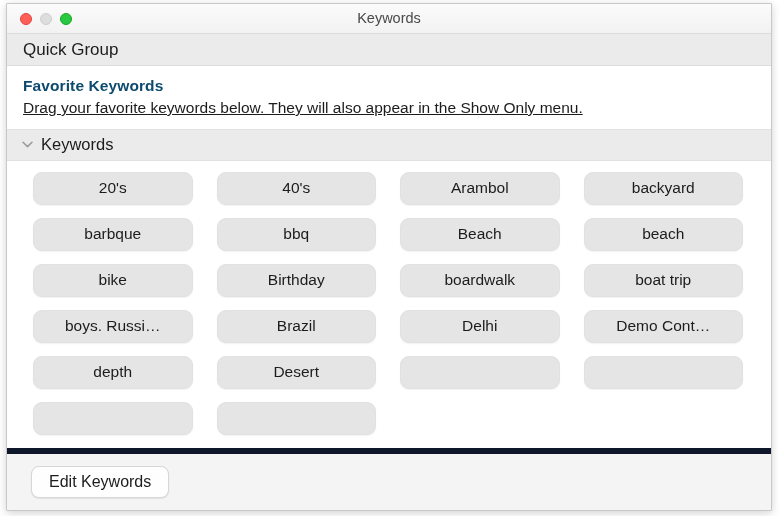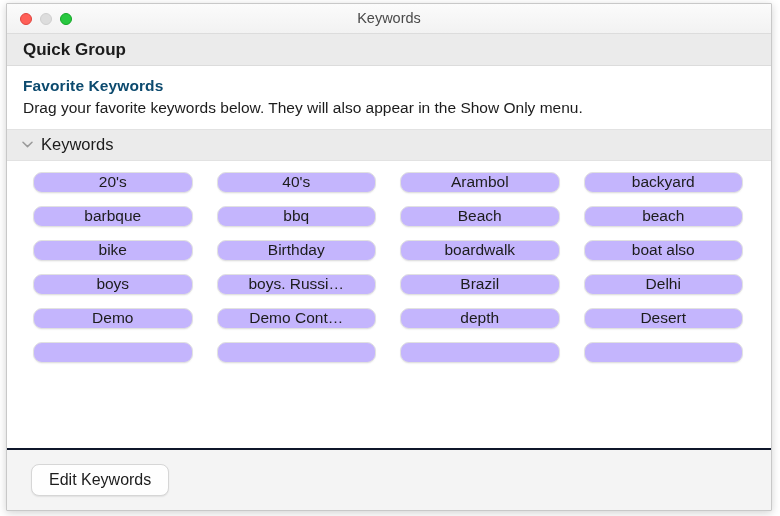--- a/index.html
+++ b/index.html
@@ -74,41 +74,42 @@
     background: #ebebeb;
     border-bottom: 1px solid #dcdcdc;
     display: flex;
     align-items: center;
     padding-left: 16px;
     box-sizing: border-box;
   }
   .quickgroup-label {
     font-size: 17px;
     color: #1c1c1c;
-    font-weight: 700;
+    font-weight: 400;
   }
 
   
   .fav-block {
     background: #ffffff;
     padding: 11px 16px 10px 16px;
     box-sizing: border-box;
   }
   .fav-title {
     font-size: 15.5px;
     font-weight: bold;
     color: #0c4a6e;
     margin-bottom: 3px;
     letter-spacing: 0.1px;
   }
   .fav-desc {
     font-size: 15.5px;
     color: #1c1c1c;
     line-height: 1.35;
     max-width: 690px;
+    text-decoration: underline;
   }
 
   
   .section-header {
     height: 32px;
     min-height: 32px;
     background: #ebebeb;
     border-top: 1px solid #e2e2e2;
     border-bottom: 1px solid #e2e2e2;
     display: flex;
@@ -138,41 +139,41 @@
   }
   .grid {
     display: grid;
     grid-template-columns: repeat(4, 1fr);
     column-gap: 24px;
     row-gap: 13px;
     padding: 11px 28px 0 26px;
     box-sizing: border-box;
   }
   .pill {
-    height: 21px;
+    height: 33px;
     border-radius: 9px;
-    background: #c4b5fd;
+    background: #e5e5e5;
     border: 1px solid #e1e1e1;
     box-shadow: 0 1px 1.5px rgba(0,0,0,0.055);
     display: flex;
     align-items: center;
     justify-content: center;
     box-sizing: border-box;
     font-size: 15.5px;
     color: #1c1c1c;
     white-space: nowrap;
     overflow: hidden;
   }
 
   
   .footer {
     height: 62px;
     min-height: 62px;
     background: #f4f4f4;
-    border-top: 2px solid #0f172a;
+    border-top: 6px solid #0f172a;
     display: flex;
     align-items: center;
     padding-left: 24px;
     box-sizing: border-box;
   }
   .edit-btn {
     height: 32px;
     padding: 0 17px;
     border-radius: 8px;
     background: #fefefe;
@@ -225,26 +226,24 @@
         <div class="pill">40's</div>
         <div class="pill">Arambol</div>
         <div class="pill">backyard</div>
         <div class="pill">barbque</div>
         <div class="pill">bbq</div>
         <div class="pill">Beach</div>
         <div class="pill">beach</div>
         <div class="pill">bike</div>
         <div class="pill">Birthday</div>
         <div class="pill">boardwalk</div>
-        <div class="pill">boat also</div>
-        <div class="pill">boys</div>
+        <div class="pill">boat trip</div>
         <div class="pill">boys. Russi…</div>
         <div class="pill">Brazil</div>
         <div class="pill">Delhi</div>
-        <div class="pill">Demo</div>
         <div class="pill">Demo Cont…</div>
         <div class="pill">depth</div>
         <div class="pill">Desert</div>
         <div class="pill"></div>
         <div class="pill"></div>
         <div class="pill"></div>
         <div class="pill"></div>
       </div>
   </div>
 

